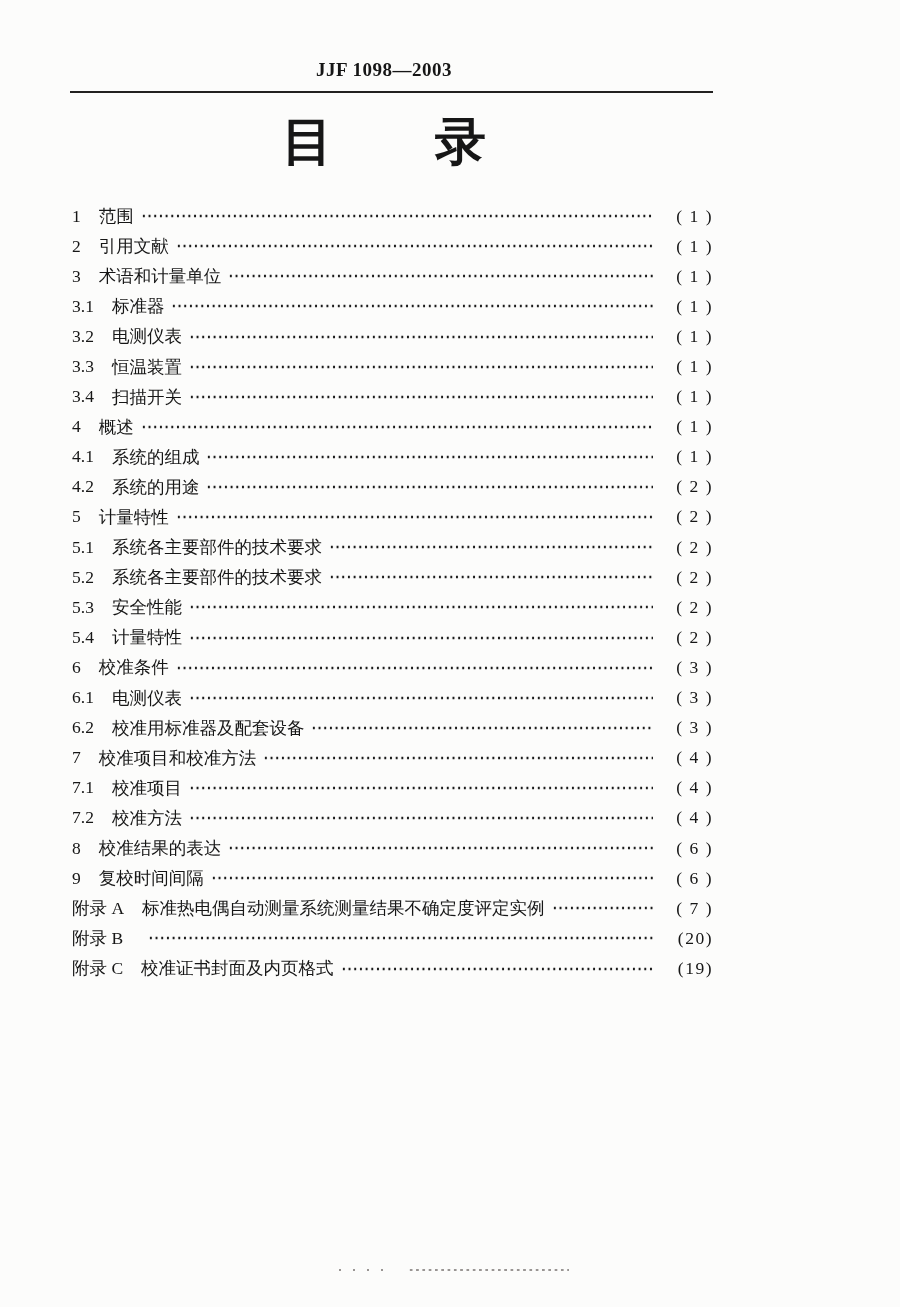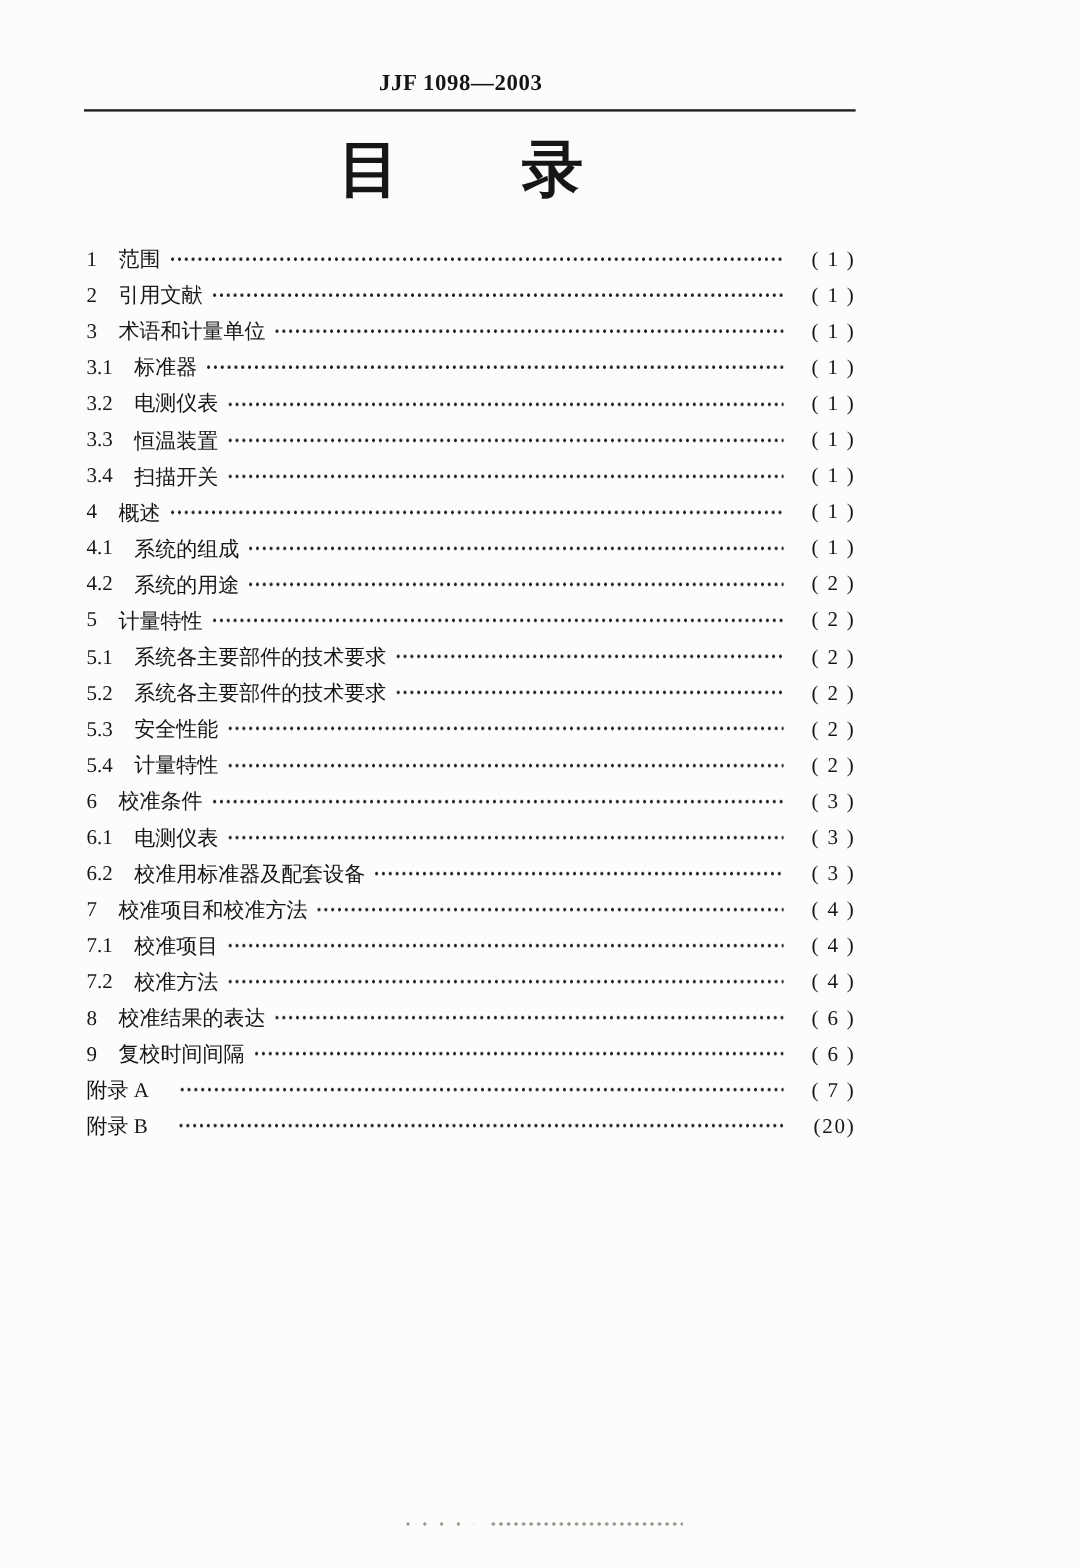--- a/index.html
+++ b/index.html
@@ -264,30 +264,37 @@
 
   <div class="row">
     <span class="num">9</span>
     <span class="label">复校时间间隔</span>
     <span class="leader"></span>
     <span class="pg">( 6 )</span>
   </div>
 
   <div class="row">
     <span class="num">附录 A</span>
+    <span class="label">标准热电偶自动测量系统测量结果不确定度评定实例</span>
     <span class="leader"></span>
     <span class="pg">( 7 )</span>
   </div>
 
   <div class="row">
     <span class="num">附录 B</span>
     <span class="leader"></span>
     <span class="pg">(20)</span>
   </div>
 
+  <div class="row">
+    <span class="num">附录 C</span>
+    <span class="label">校准证书封面及内页格式</span>
+    <span class="leader"></span>
+    <span class="pg">(19)</span>
+  </div>
 </div>
 
   <div class="footer-dots">
     <span class="dots-sparse"></span>
     <span class="dots-dense"></span>
   </div>
 
 </div>
 
 </body></html>

